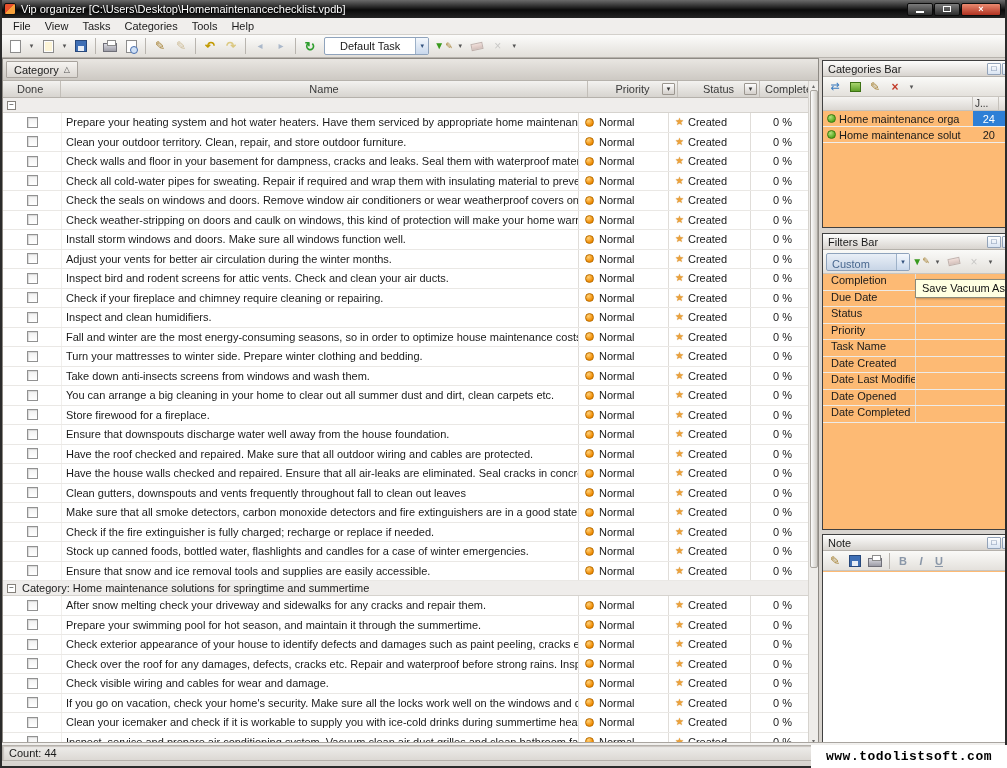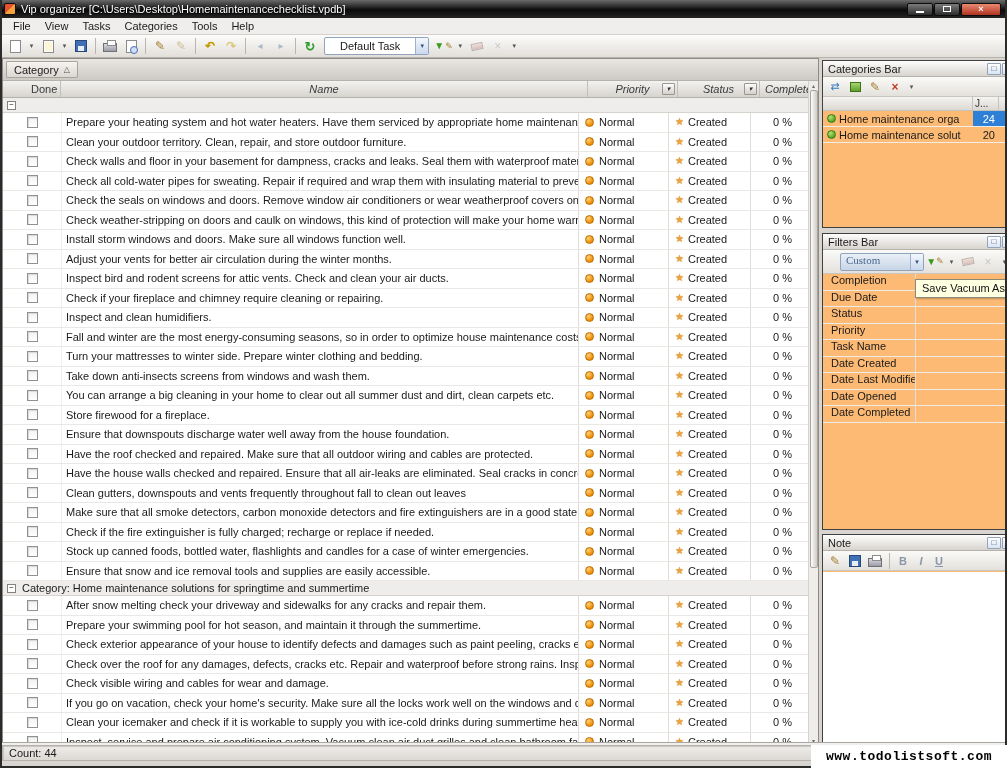--- a/index.html
+++ b/index.html
@@ -71,22 +71,22 @@
   .grid { position:absolute; top:58px; left:2px; width:817px; height:688px;
     background:#4d7c0f; border:1px solid #8e8a84; z-index:5; }
   .groupby { height:22px; background:linear-gradient(#e9e6e2,#cdc9c3);
     border-bottom:1px solid #b6b2ac; display:flex; align-items:center; padding-left:3px; }
   .groupby-btn { display:flex; align-items:center; gap:5px; height:17px; padding:0 7px;
     background:linear-gradient(#f6f4f1,#dbd7d2); border:1px solid #a8a39d; border-radius:1px; }
   .sort-tri { font-size:8px; color:#555; }
   .grid-header { height:17px; display:flex; background:linear-gradient(#f3f2f0,#d7d4cf);
     border-bottom:1px solid #b5b1ab; color:#3a3a3a; }
   .hcell { display:flex; align-items:center; border-right:1px solid #c2beb8; position:relative; overflow:hidden; }
-  .hcell.center { justify-content:center;font-style:italic; }
-  .c-done { width:58px; flex:0 0 auto; padding-left:28px; }
+  .hcell.center { justify-content:center; }
+  .c-done { width:58px; flex:0 0 auto; padding-left:14px; }
   .c-name { flex:1 1 auto; min-width:0; }
   .c-priority { width:90px; flex:0 0 auto; }
   .c-status { width:82px; flex:0 0 auto; }
   .c-complete { width:58px; flex:0 0 auto; }
   .hdd { position:absolute; right:2px; top:2px; width:13px; height:12px;
     display:flex; align-items:center; justify-content:center; font-size:7px; color:#333;
     background:linear-gradient(#fdfdfd,#d4d0cb); border:1px solid #9b968f; border-radius:1px; }
   .grid-body { position:absolute; top:39px; left:0; right:10px; bottom:0; overflow:hidden; background:#fff; }
   .group-row { height:15px; display:flex; align-items:center; gap:6px; padding-left:4px;
     background:#efedeb; border-bottom:1px solid #d6d3ce; }
@@ -139,22 +139,22 @@
   .cat-hnum.total { width:34px; text-align:center; padding-left:3px; border-right:none; }
   .cat-row { display:flex; align-items:center; height:16px; border-bottom:1px solid #f0eeeb; }
   .cat-ball { width:9px; height:9px; border-radius:50%; margin:0 3px 0 4px; flex:0 0 auto;
     background:radial-gradient(circle at 35% 30%, #b6e07c, #55a81e 70%); border:1px solid #3a7a10; }
   .cat-name { flex:1; min-width:0; overflow:hidden; white-space:nowrap; }
   .cat-num { width:26px; flex:0 0 auto; text-align:right; padding-right:4px; height:100%;
     display:flex; align-items:center; justify-content:flex-end; }
   .cat-num.total { width:34px; }
   .cat-num.hl { background:#2e7fd6; color:#fff; }
 
-  .fcombo { display:flex; align-items:flex-start; height:18px; width:84px; margin-left:14px;
-    border:1px solid #8fa3bc; background:linear-gradient(#e9eff7,#c8d5e6); color:#49688f; border-radius:2px; overflow:hidden;font-family:Liberation Serif, serif; }
+  .fcombo { display:flex; align-items:flex-end; height:18px; width:84px; margin-left:0;
+    border:1px solid #8fa3bc; background:linear-gradient(#e9eff7,#c8d5e6); color:#49688f; border-radius:2px; overflow:hidden; }
   .fcombo .txt { flex:1; padding-left:5px; }
   .fcombo .combo-btn { flex:0 0 13px; }
   .filter-rows { }
   .filter-row { display:flex; height:16.5px; border-bottom:1px solid #edebe7; }
   .filter-label { width:92px; flex:0 0 auto; padding-left:8px; overflow:hidden; white-space:nowrap; }
   .filter-value { flex:1; align-self:stretch; border-left:1px solid #e2dfda; }
   .filter-dd { width:15px; height:14px; margin-right:2px; flex:0 0 auto;
     display:flex; align-items:center; justify-content:center; font-size:7px; color:#33527e;
     border:1px solid #9db1c8; background:linear-gradient(#f4f8fd,#c9d8ec); border-radius:1px; }
   .tooltip { position:absolute; left:915px; top:279px; z-index:55;

